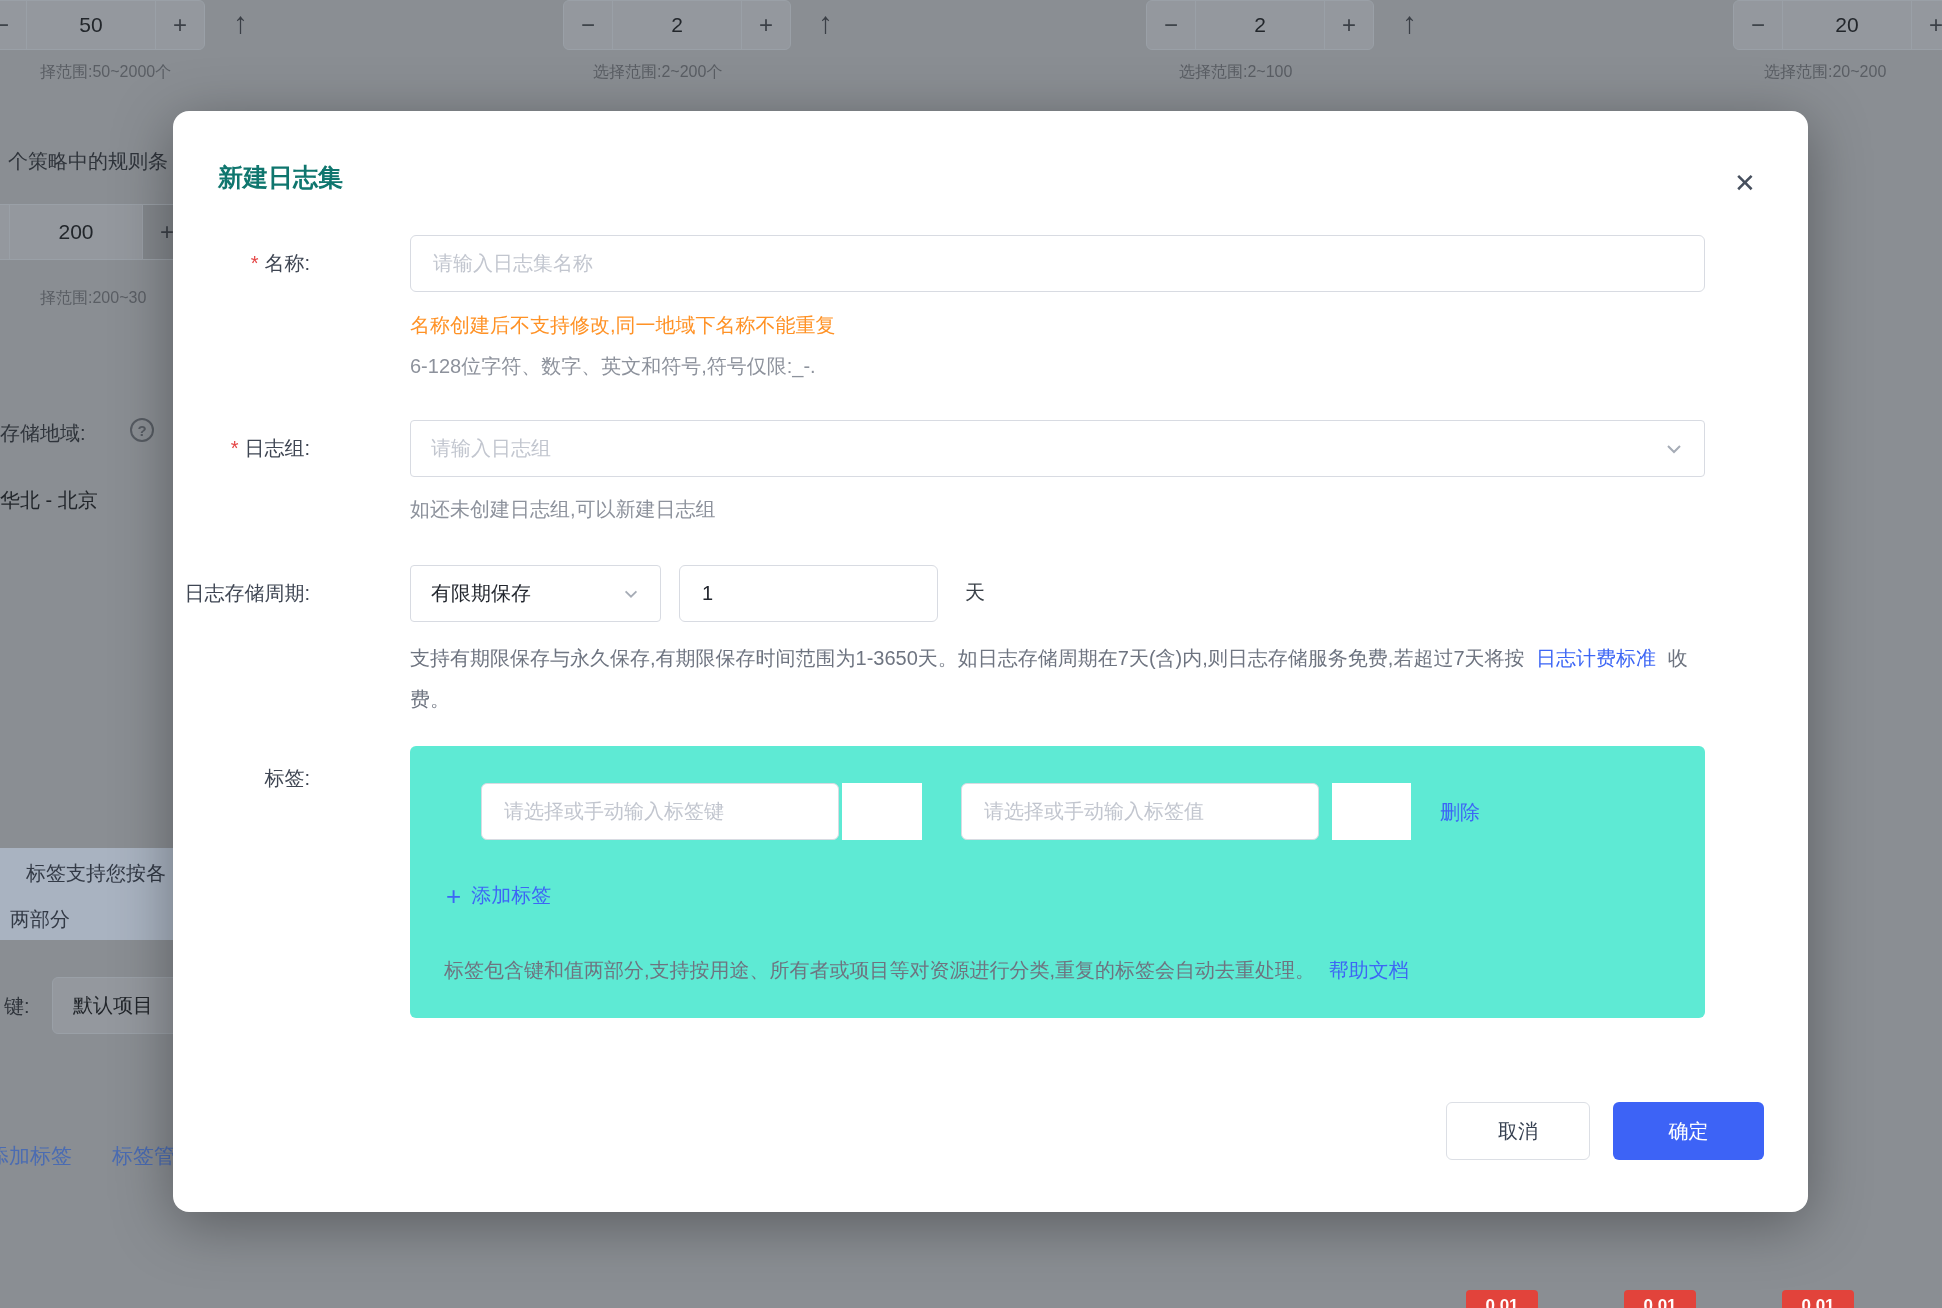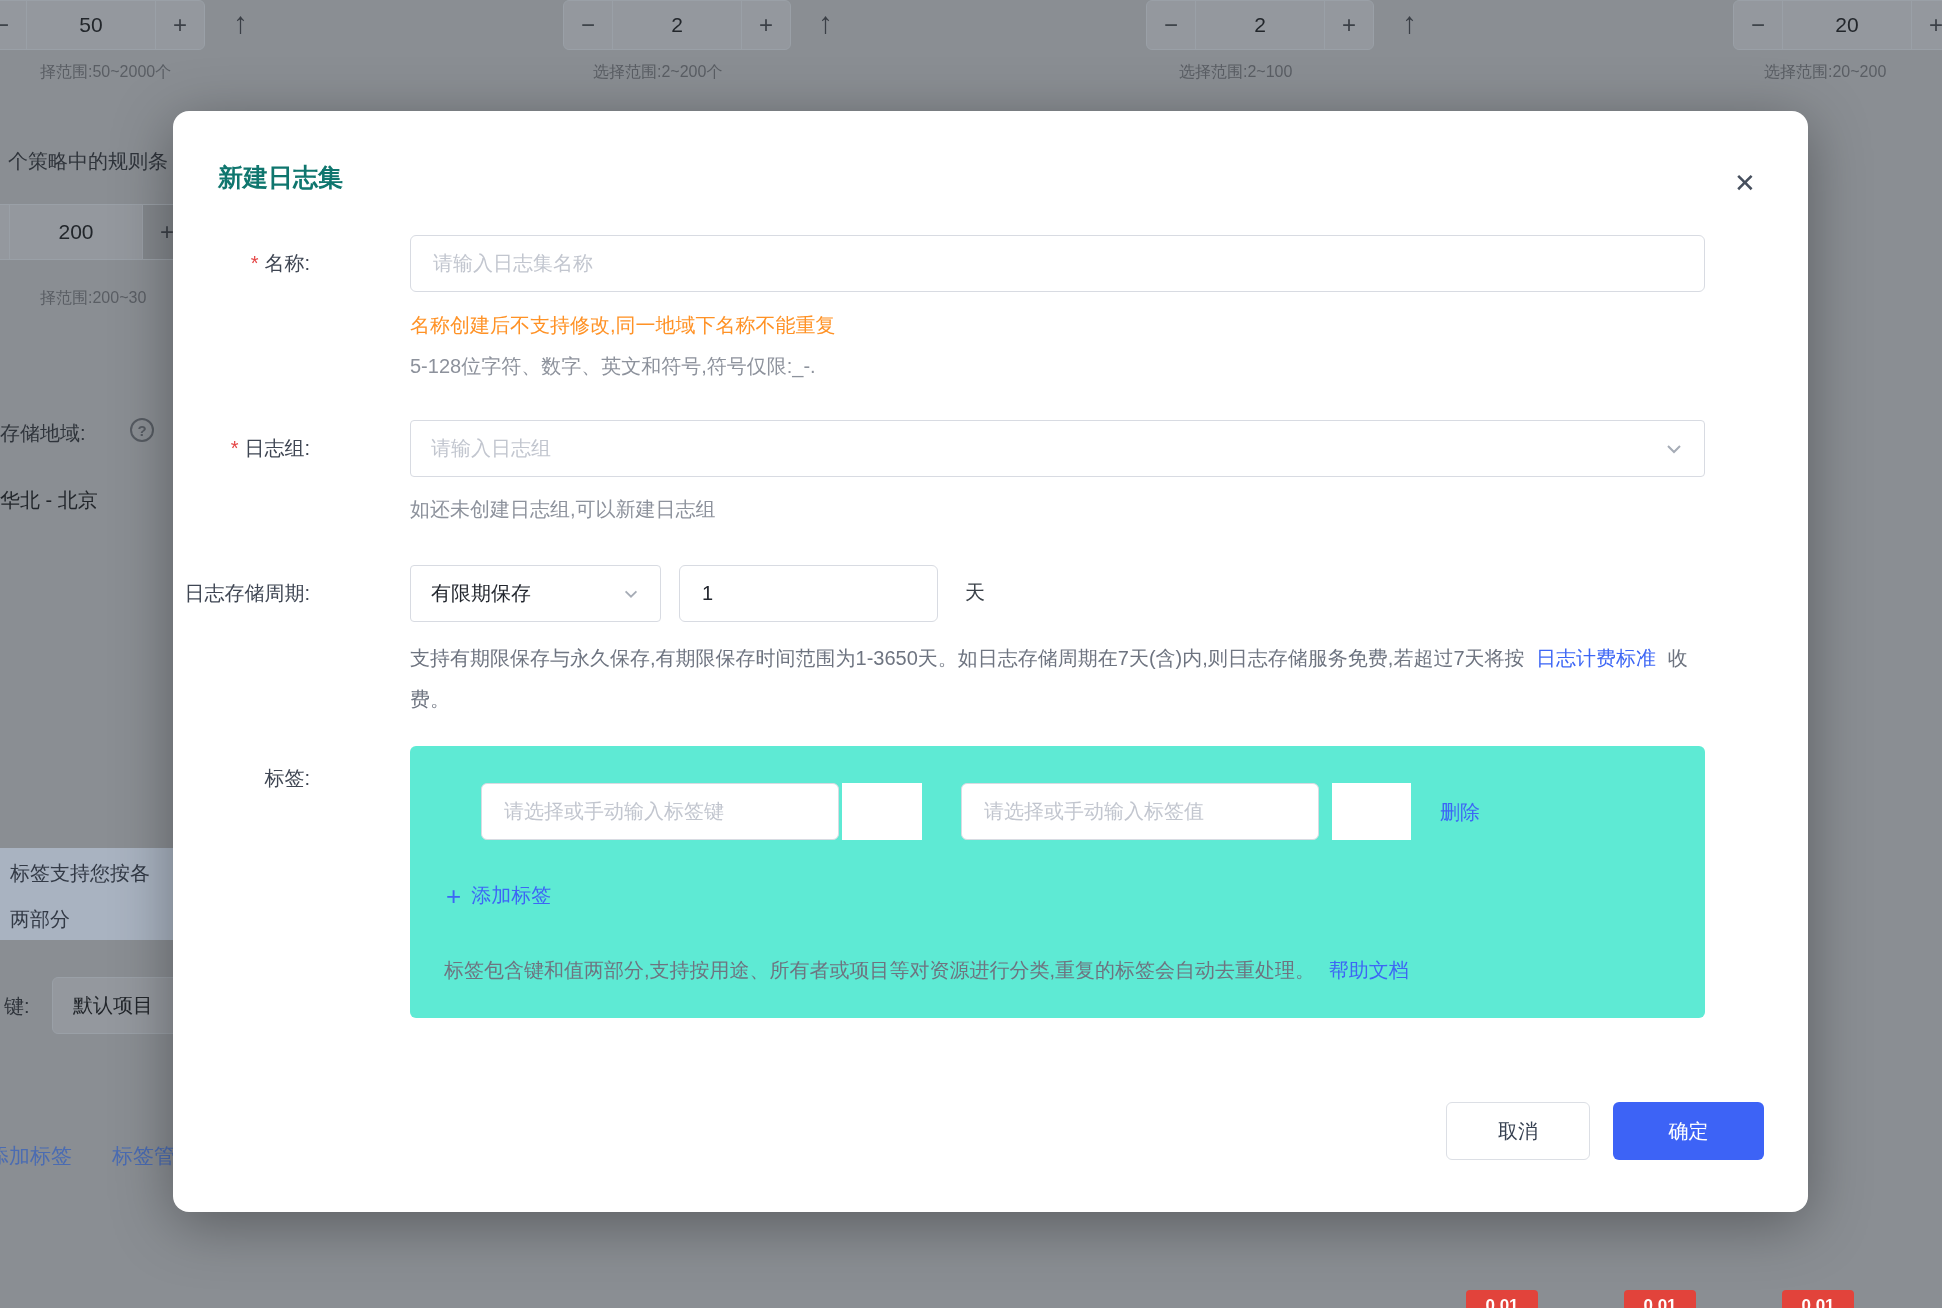--- a/index.html
+++ b/index.html
@@ -114,21 +114,21 @@
       <div class="seg val" style="width:134px;">200</div>
       <div class="seg btn last" style="background:#84888d;">+</div>
     </div>
     <span class="range" style="left:0;top:288px;">择范围:200~30</span>
 
     <span class="bgtext" style="left:0;top:420px;">存储地域:</span>
     <span class="helpCircle" style="left:130px;top:418px;">?</span>
     <span class="bgtext" style="left:0;top:487px;color:#22262b;">华北 - 北京</span>
 
     <div class="band">
-      <span style="top:12px;">标签支持您按各</span>
+      <span style="top:12px;margin-left:16px;">标签支持您按各</span>
       <span style="top:58px;">两部分</span>
     </div>
 
     <span class="bgtext" style="left:4px;top:993px;">键:</span>
     <div class="bgbox" style="left:52px;top:977px;width:160px;height:57px;border-radius:6px;padding-left:20px;">
       <span>默认项目</span>
     </div>
 
     <span class="bglink" style="left:-12px;top:1142px;">添加标签</span>
     <span class="bglink" style="left:112px;top:1142px;">标签管理</span>
@@ -141,21 +141,21 @@
   <div class="modal">
 
     <div class="m-title">新建日志集</div>
     <div class="m-close">✕</div>
 
     <div class="lbl" style="top:139px;">
       <span class="req">*</span><span>名称:</span>
     </div>
     <input class="inp" style="left: 237px; top: 124px; width: 1295px; height: 57px;" placeholder="请输入日志集名称">
     <div class="warning" style="left:237px;top:201px;">名称创建后不支持修改,同一地域下名称不能重复</div>
-    <div class="hint" style="left:237px;top:242px;">5-128位字符、数字、英文和符号,符号仅限:_-.</div>
+    <div class="hint" style="left:237px;top:242px;">6-128位字符、数字、英文和符号,符号仅限:_-.</div>
 
     <div class="lbl" style="top:324px;">
       <span class="req">*</span><span>日志组:</span>
     </div>
     <div class="sel" style="left:237px;top:309px;width:1295px;height:57px;">
       <span class="ph">请输入日志组</span>
       <svg class="chev" width="20" height="20" viewBox="0 0 20 20">
         <path d="M4 7l6 6 6-6" fill="none" stroke="#a6acb6" stroke-width="2"></path>
       </svg>
     </div>

